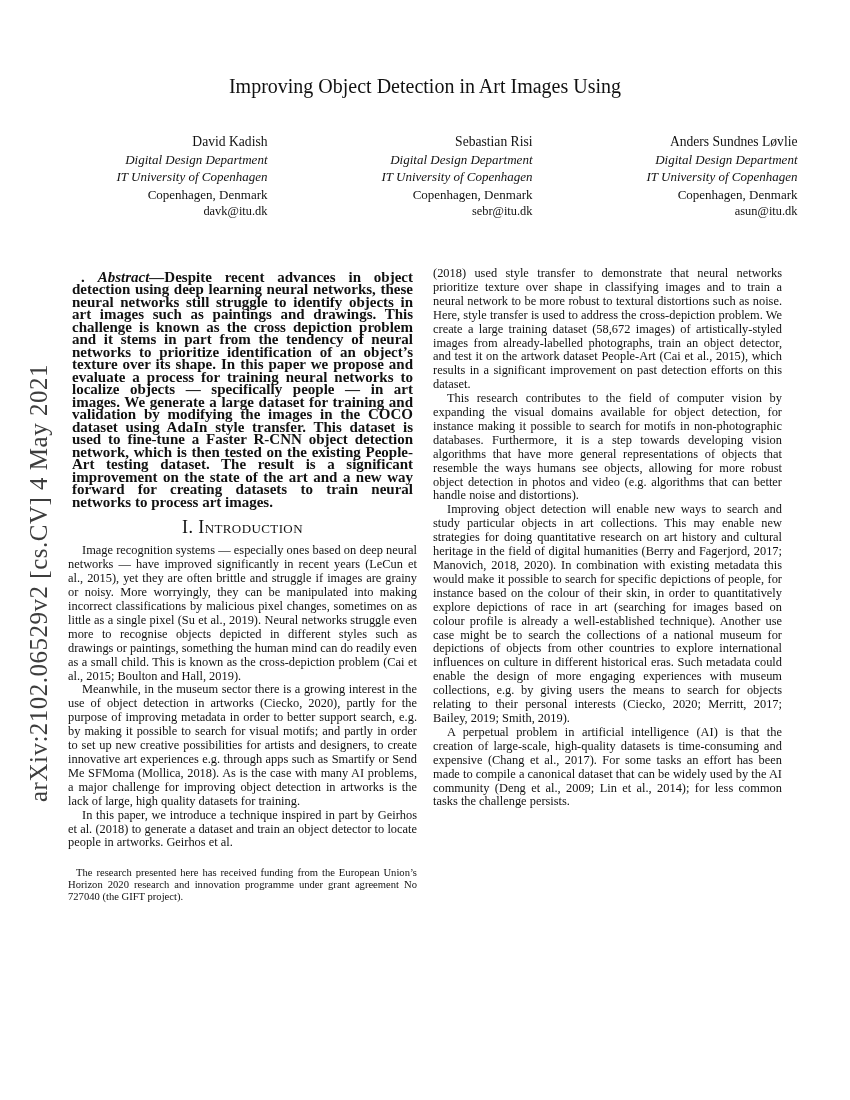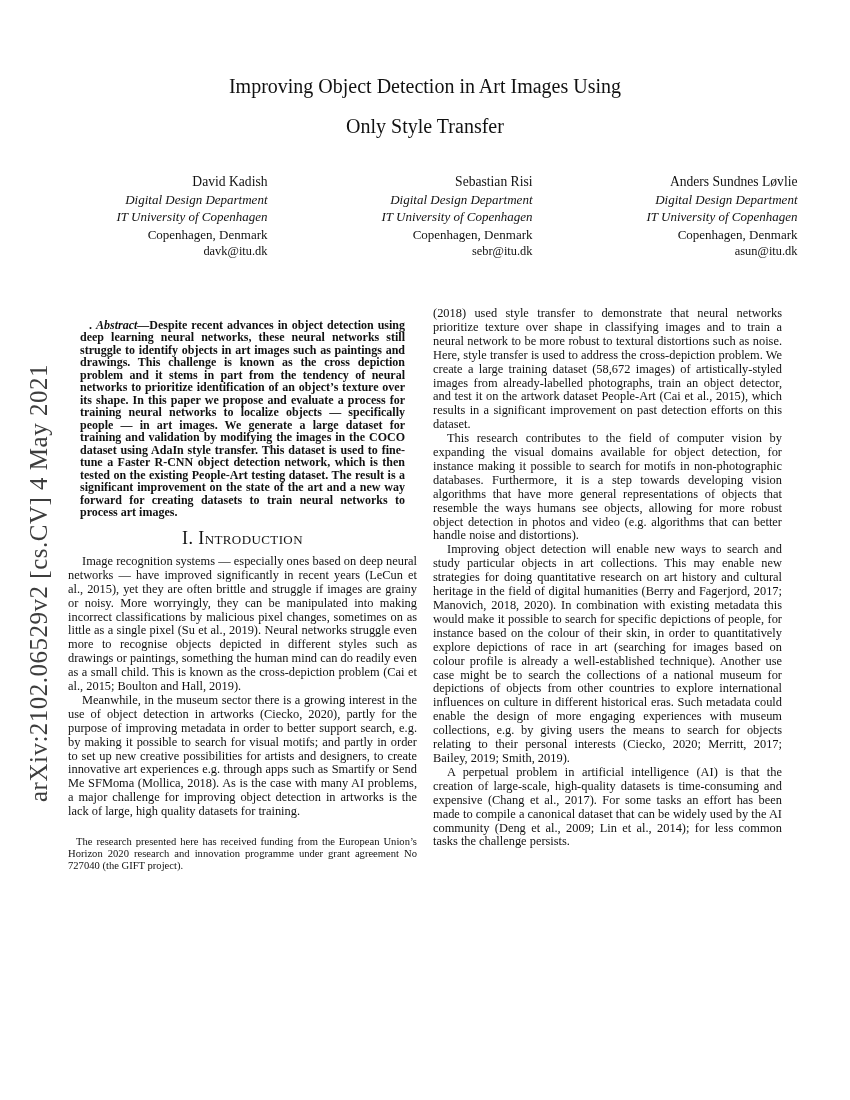--- a/index.html
+++ b/index.html
@@ -54,23 +54,23 @@
     gap: 16px;
     margin: 46px 68px 0 68px;
   }
   .col {
     width: 349px;
     text-align: justify;
     font-size: 12.4px;
     line-height: 13.9px;
   }
   .abstract {
-    margin: 12px;
+    margin: 4px;
     font-weight: bold;
-    font-size: 12px;
+    font-size: 15px;
     line-height: 12.5px;
     text-indent: 9px;
   }
   .abstract .abstract-label { font-style: italic; }
   .section-heading {
     text-align: center;
     font-variant: small-caps;
     font-weight: 400;
     font-size: 18px;
     letter-spacing: 0.4px;
@@ -88,21 +88,20 @@
 </style>
 </head>
 <body>
 
 <div class="page">
 
   <div class="arxiv-watermark">arXiv:2102.06529v2  [cs.CV]  4 May 2021</div>
 
   <h1 class="title">
     <span class="title-line">Improving Object Detection in Art Images Using</span>
-    <span class="title-line">Only Style Transfer</span>
   </h1>
 
   <div class="authors">
     <div class="author">
       <div class="name">David Kadish</div>
       <div class="affil">Digital Design Department</div>
       <div class="affil">IT University of Copenhagen</div>
       <div class="city">Copenhagen, Denmark</div>
       <div class="email">davk@itu.dk</div>
     </div>
@@ -124,20 +123,21 @@
 
   <div class="columns">
 
     <div class="col">
       <p class="abstract"><span>. </span><span class="abstract-label">Abstract—</span><span>Despite recent advances in object detection using deep learning neural networks, these neural networks still struggle to identify objects in art images such as paintings and drawings. This challenge is known as the cross depiction problem and it stems in part from the tendency of neural networks to prioritize identification of an object’s texture over its shape. In this paper we propose and evaluate a process for training neural networks to localize objects — specifically people — in art images. We generate a large dataset for training and validation by modifying the images in the COCO dataset using AdaIn style transfer. This dataset is used to fine-tune a Faster R-CNN object detection network, which is then tested on the existing People-Art testing dataset. The result is a significant improvement on the state of the art and a new way forward for creating datasets to train neural networks to process art images.</span></p>
 
       <h2 class="section-heading">I. Introduction</h2>
 
       <p class="body-par">Image recognition systems — especially ones based on deep neural networks — have improved significantly in recent years (LeCun et al., 2015), yet they are often brittle and struggle if images are grainy or noisy. More worryingly, they can be manipulated into making incorrect classifications by malicious pixel changes, sometimes on as little as a single pixel (Su et al., 2019). Neural networks struggle even more to recognise objects depicted in different styles such as drawings or paintings, something the human mind can do readily even as a small child. This is known as the cross-depiction problem (Cai et al., 2015; Boulton and Hall, 2019).</p>
       <p class="body-par">Meanwhile, in the museum sector there is a growing interest in the use of object detection in artworks (Ciecko, 2020), partly for the purpose of improving metadata in order to better support search, e.g. by making it possible to search for visual motifs; and partly in order to set up new creative possibilities for artists and designers, to create innovative art experiences e.g. through apps such as Smartify or Send Me SFMoma (Mollica, 2018). As is the case with many AI problems, a major challenge for improving object detection in artworks is the lack of large, high quality datasets for training.</p>
+      <p class="body-par">In this paper, we introduce a technique inspired in part by Geirhos et al. (2018) to generate a dataset and train an object detector to locate people in artworks. Geirhos et al.</p>
 
       <div class="footnote">The research presented here has received funding from the European Union’s Horizon 2020 research and innovation programme under grant agreement No 727040 (the GIFT project).</div>
     </div>
 
     <div class="col">
       <p class="body-par no-indent">(2018) used style transfer to demonstrate that neural networks prioritize texture over shape in classifying images and to train a neural network to be more robust to textural distortions such as noise. Here, style transfer is used to address the cross-depiction problem. We create a large training dataset (58,672 images) of artistically-styled images from already-labelled photographs, train an object detector, and test it on the artwork dataset People-Art (Cai et al., 2015), which results in a significant improvement on past detection efforts on this dataset.</p>
       <p class="body-par">This research contributes to the field of computer vision by expanding the visual domains available for object detection, for instance making it possible to search for motifs in non-photographic databases. Furthermore, it is a step towards developing vision algorithms that have more general representations of objects that resemble the ways humans see objects, allowing for more robust object detection in photos and video (e.g. algorithms that can better handle noise and distortions).</p>
       <p class="body-par">Improving object detection will enable new ways to search and study particular objects in art collections. This may enable new strategies for doing quantitative research on art history and cultural heritage in the field of digital humanities (Berry and Fagerjord, 2017; Manovich, 2018, 2020). In combination with existing metadata this would make it possible to search for specific depictions of people, for instance based on the colour of their skin, in order to quantitatively explore depictions of race in art (searching for images based on colour profile is already a well-established technique). Another use case might be to search the collections of a national museum for depictions of objects from other countries to explore international influences on culture in different historical eras. Such metadata could enable the design of more engaging experiences with museum collections, e.g. by giving users the means to search for objects relating to their personal interests (Ciecko, 2020; Merritt, 2017; Bailey, 2019; Smith, 2019).</p>
 
 

